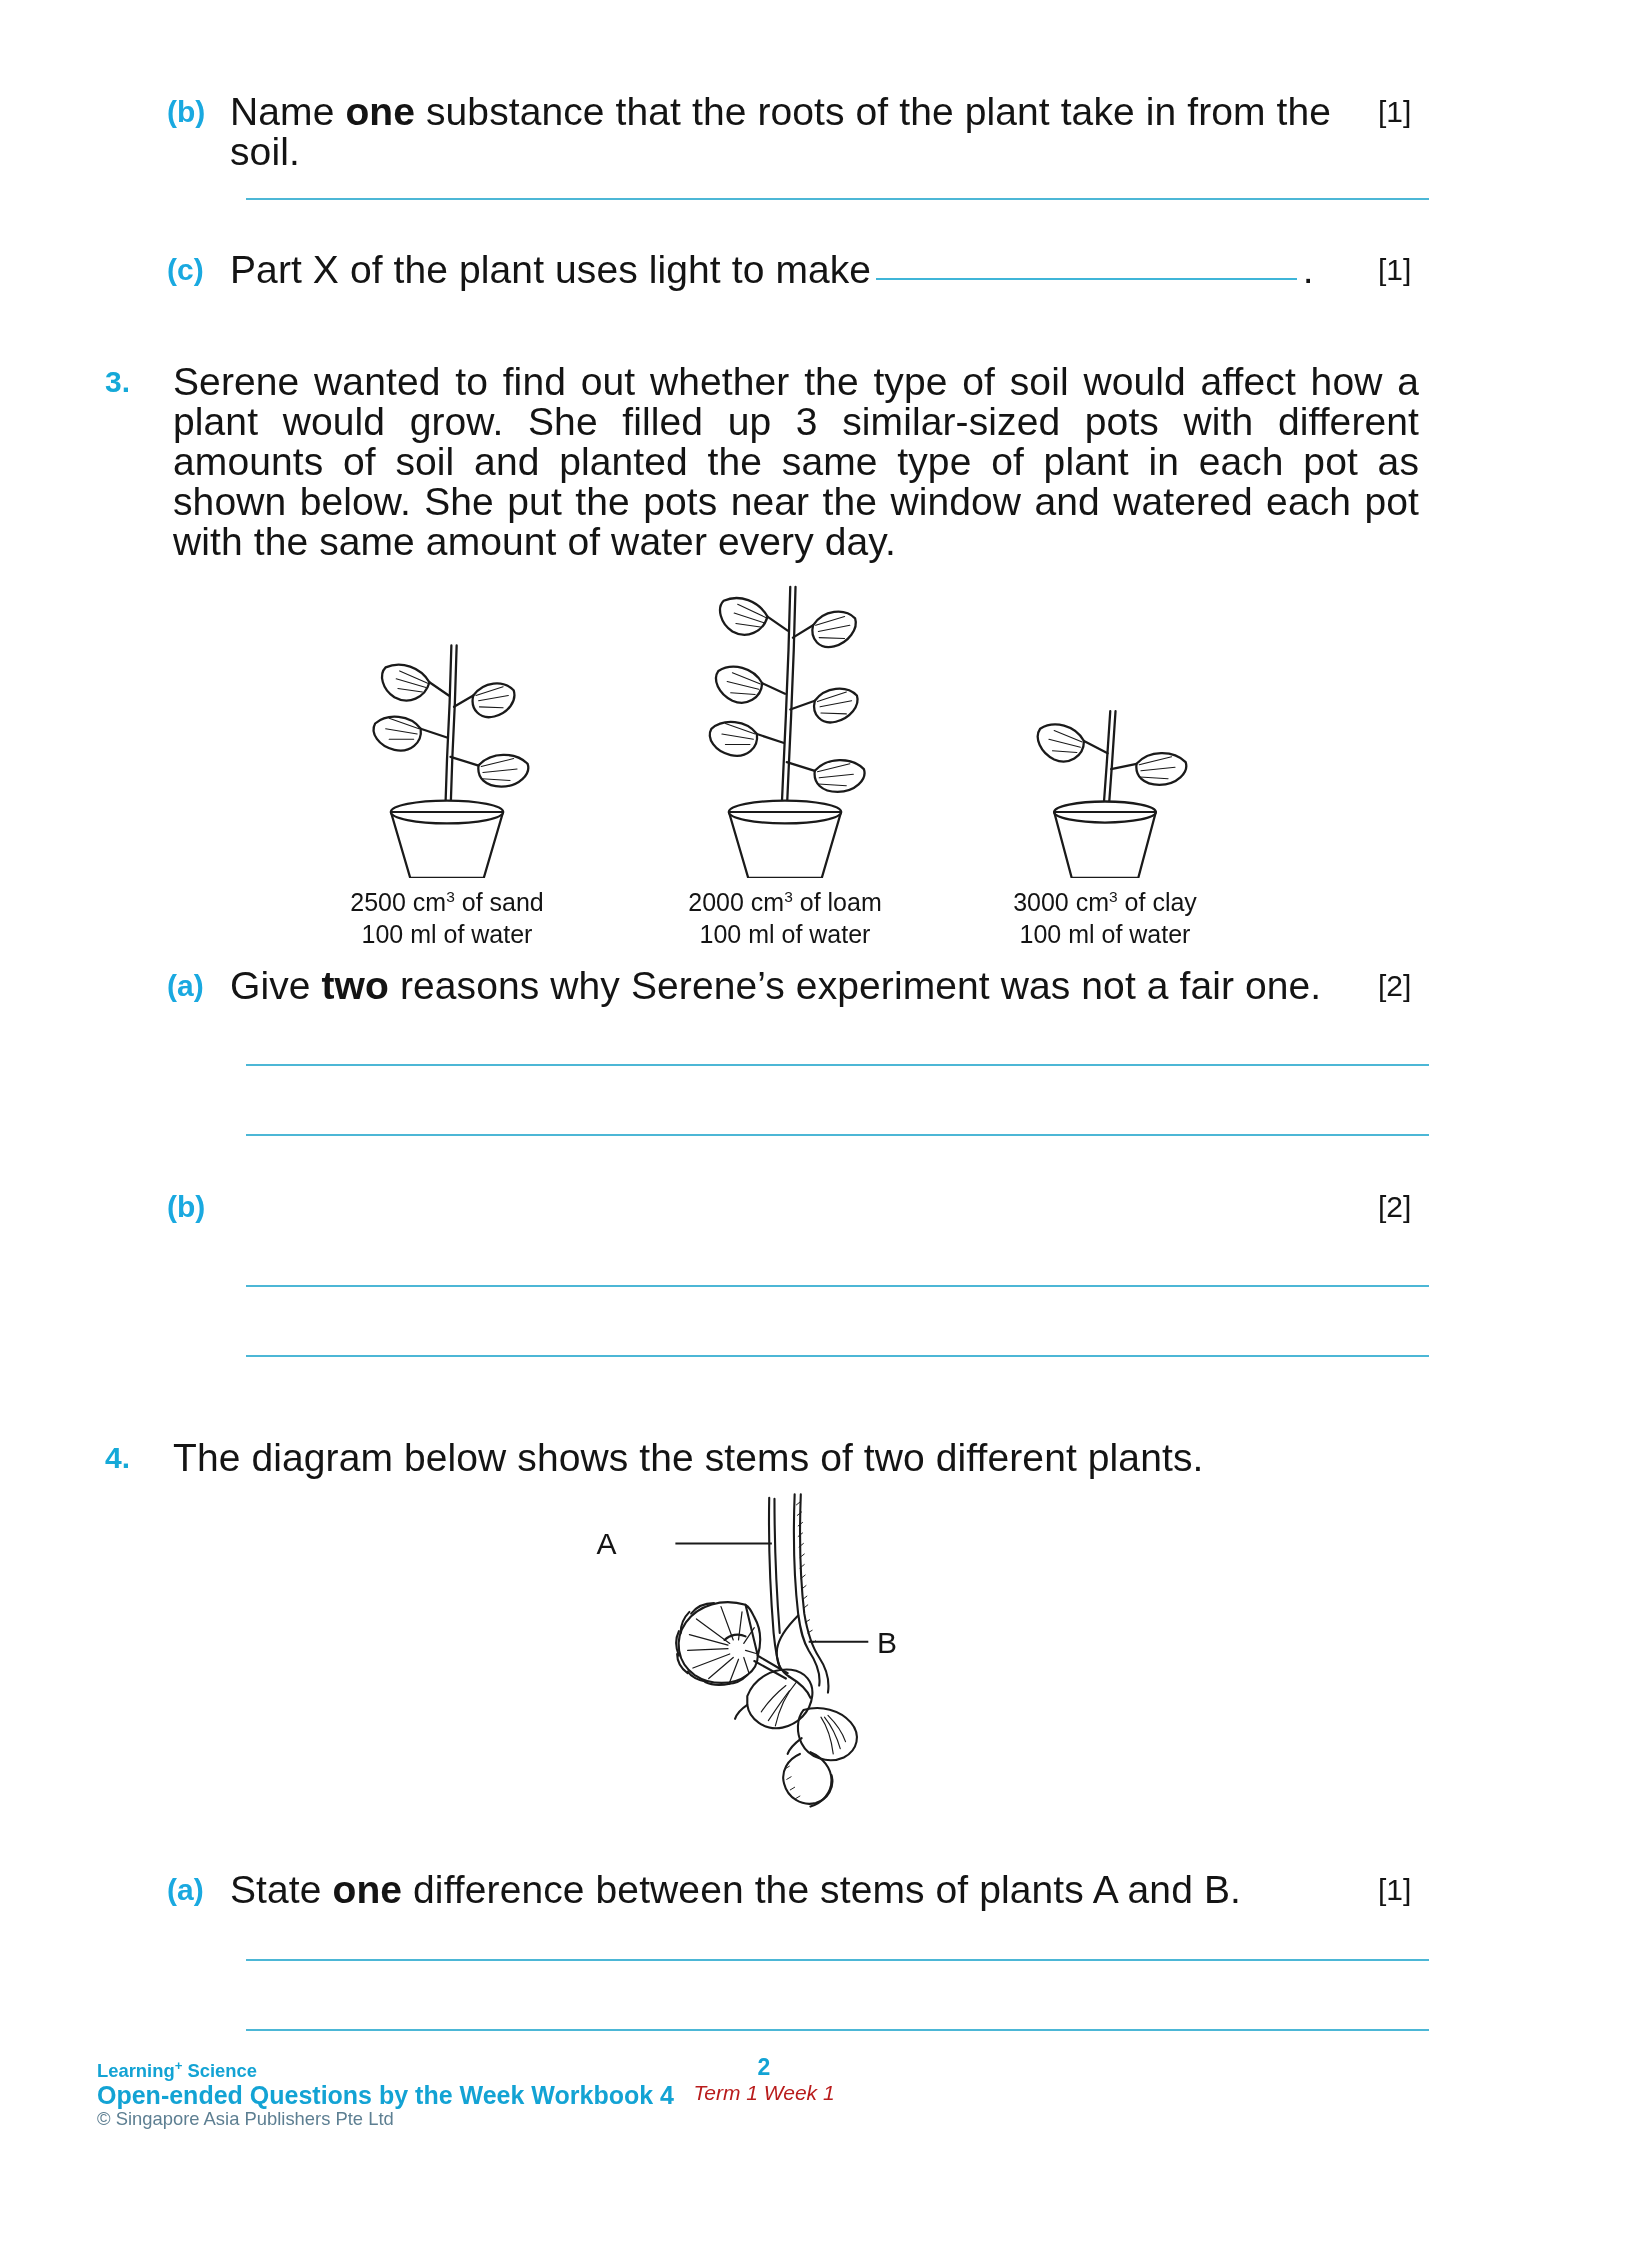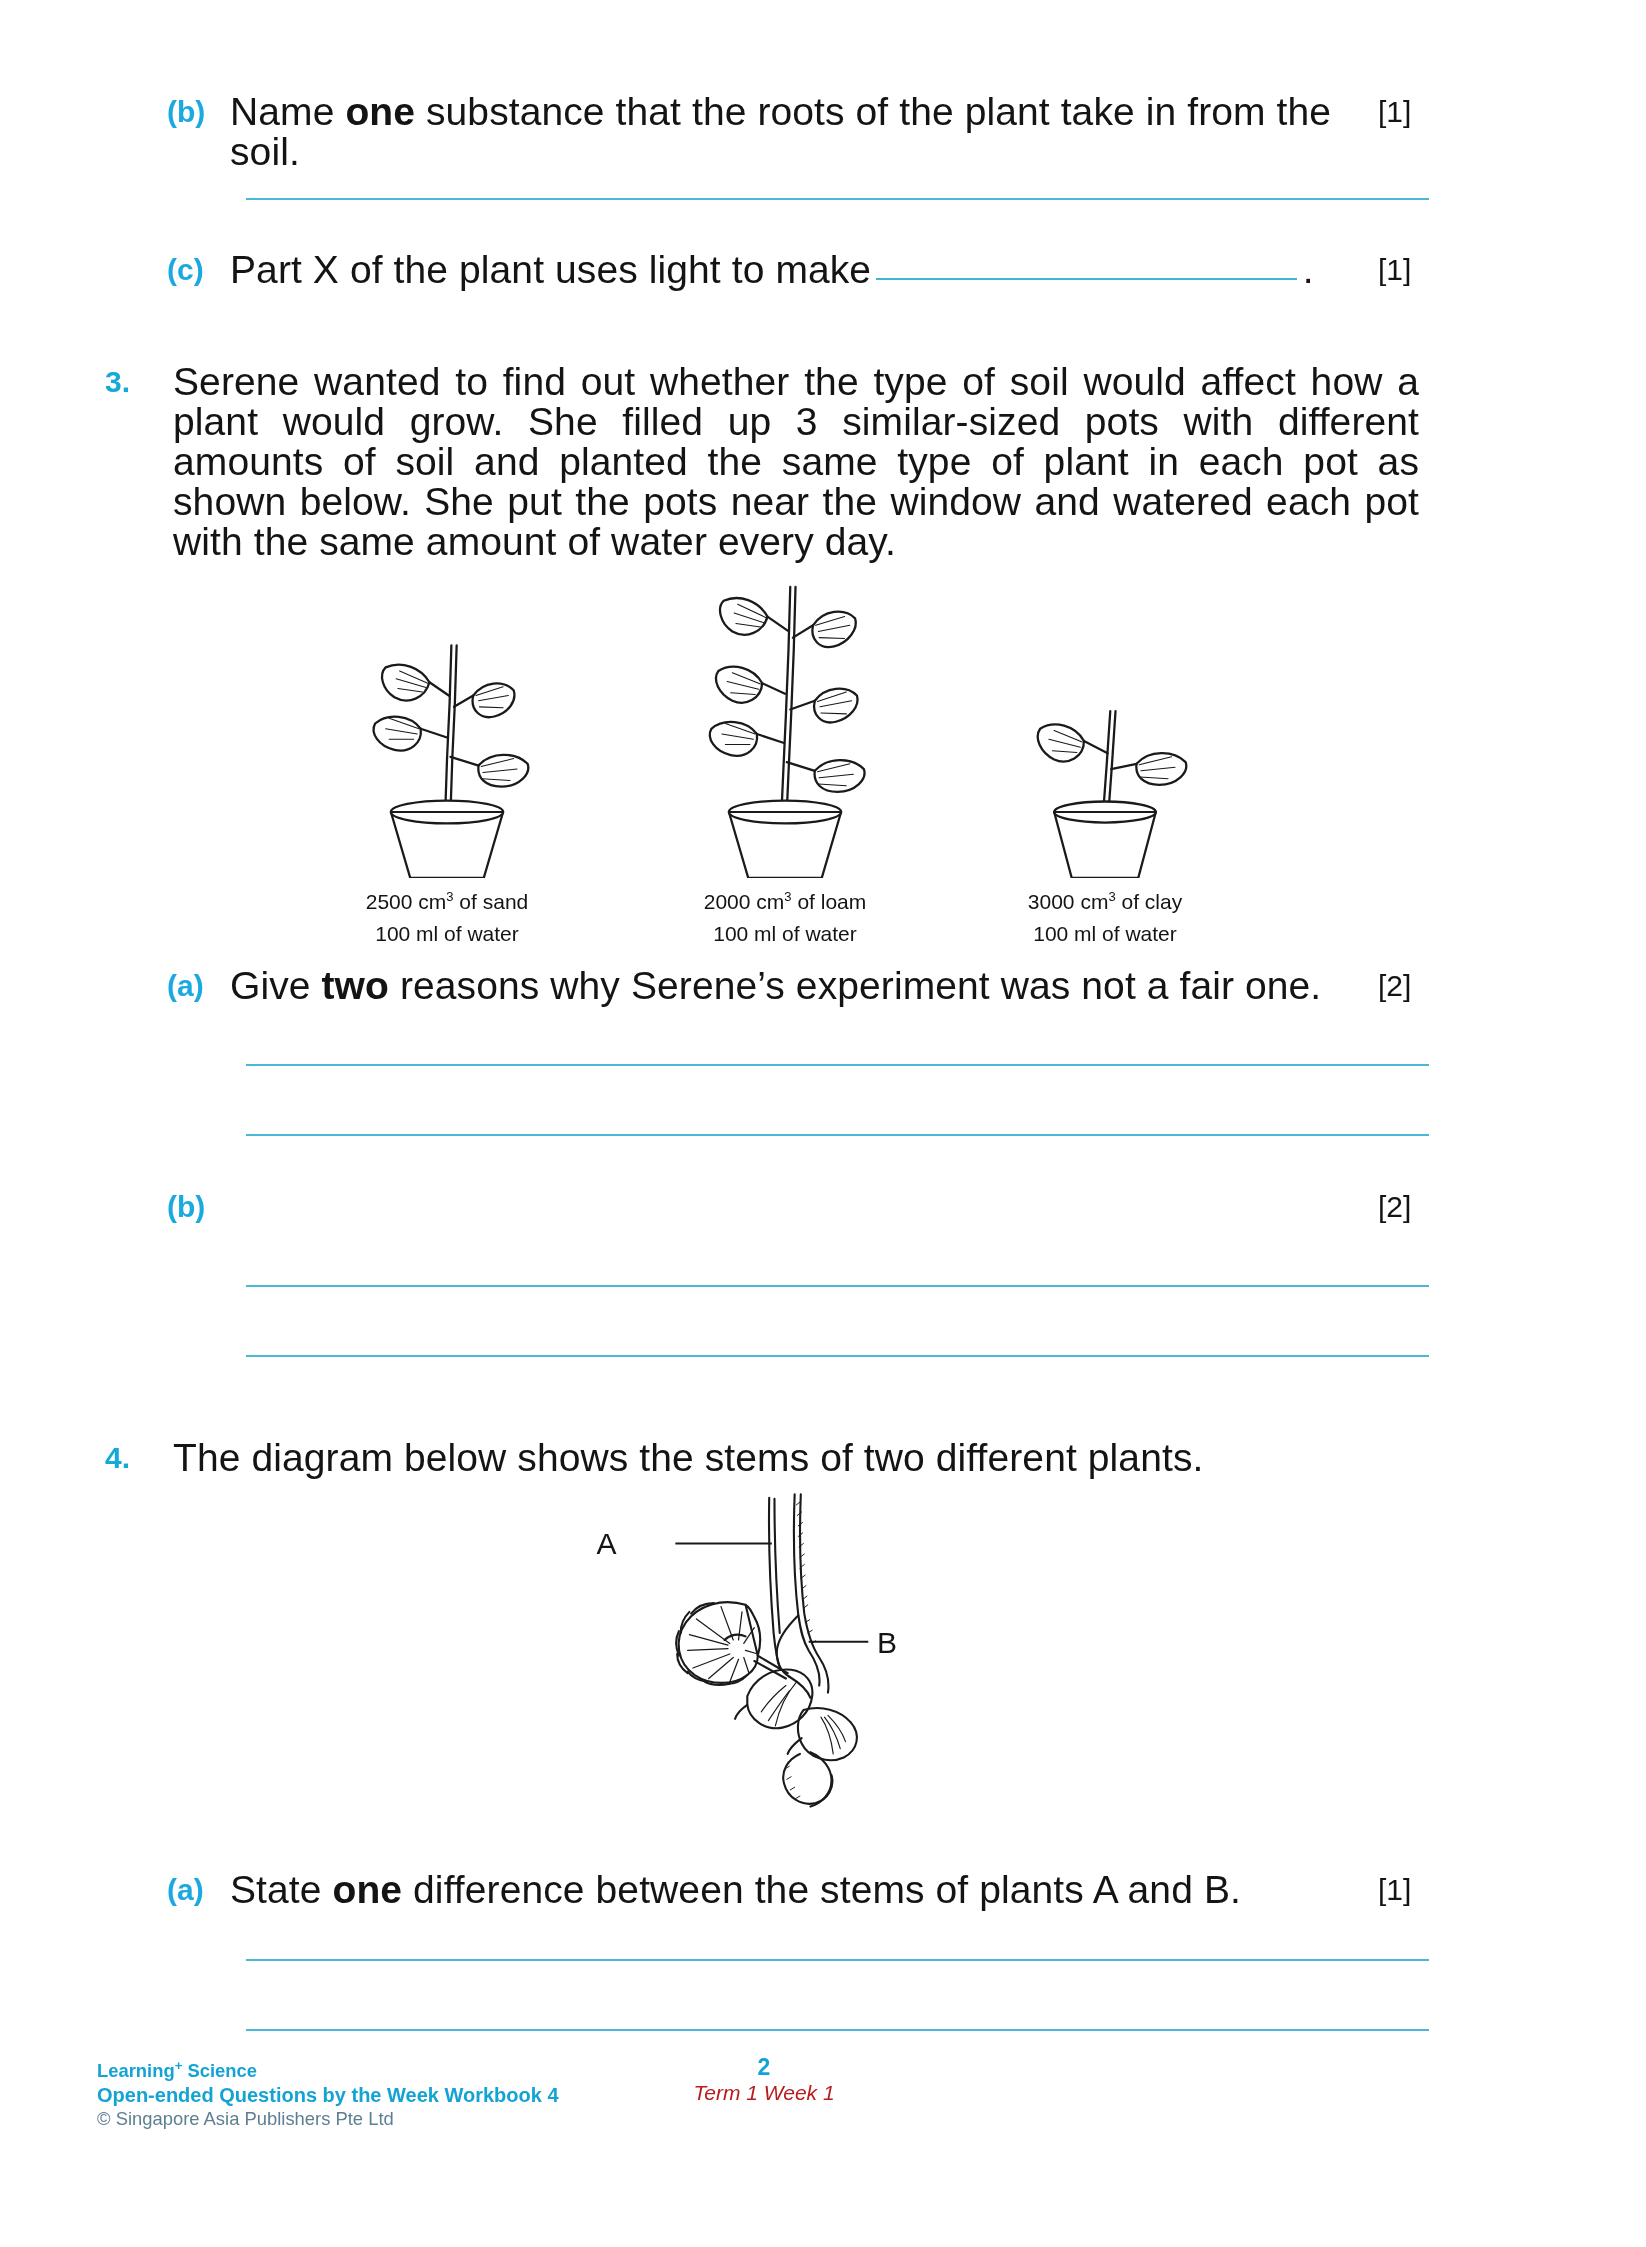--- a/index.html
+++ b/index.html
@@ -75,21 +75,21 @@
     top: 562px;
     width: 957px;
     height: 377px;
   }
   .pot-col {
     position: absolute;
     text-align: center;
     width: 298px;
   }
   .pot-caption {
-    font-size: 21px;
+    font-size: 25px;
     line-height: 32px;
     color: #141414;
     white-space: nowrap;
   }
   .pot-caption sup { font-size: 0.62em; vertical-align: super; }
 
   
   .stemfig {
     position: absolute;
     left: 614px;
@@ -119,21 +119,21 @@
   }
   .f1 {
     color: #13a3d4;
     font-weight: bold;
     font-size: 18.4px;
   }
   .f1 sup { font-size: 0.72em; vertical-align: super; }
   .f2 {
     color: #13a3d4;
     font-weight: bold;
-    font-size: 20px;
+    font-size: 25px;
   }
   .f3 {
     color: #5d7f92;
     font-size: 18.4px;
   }
   .footer-center {
     position: absolute;
     left: 579px;
     top: 0;
     text-align: center;

